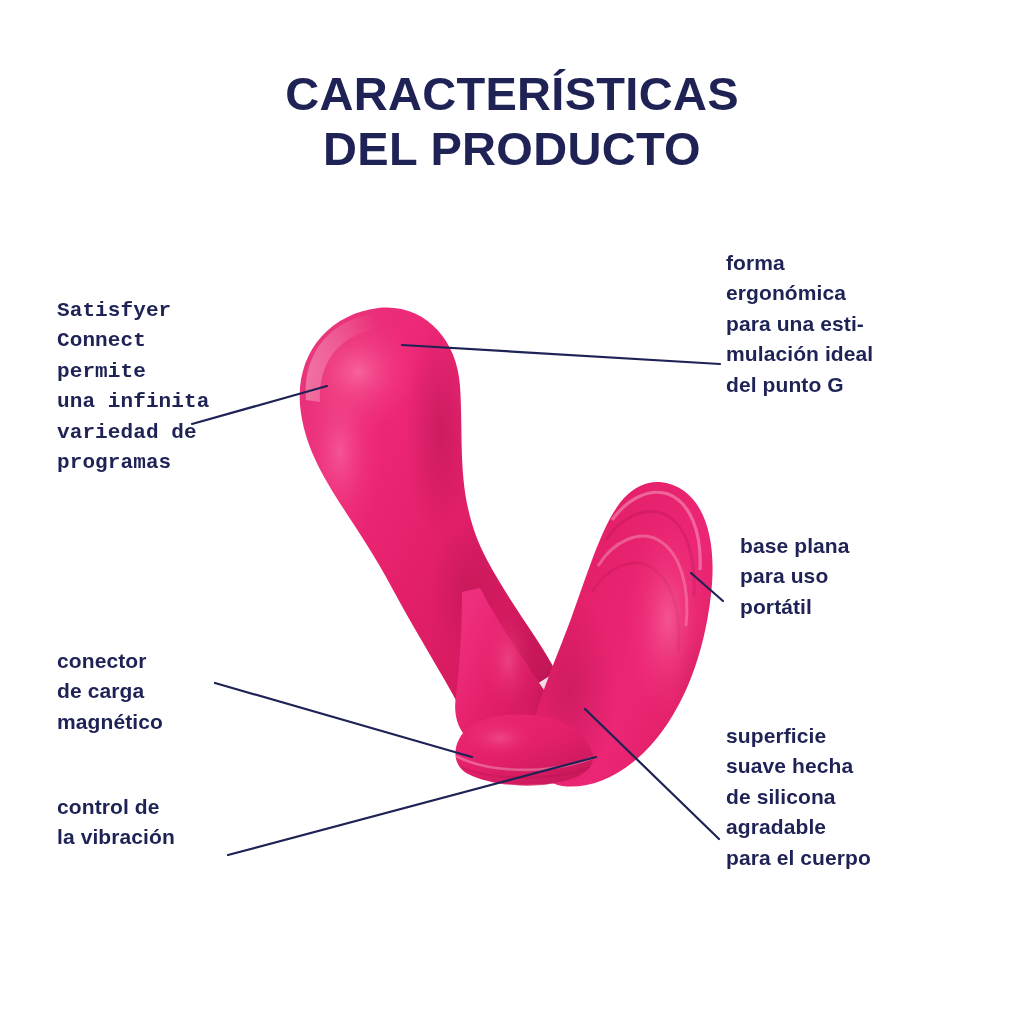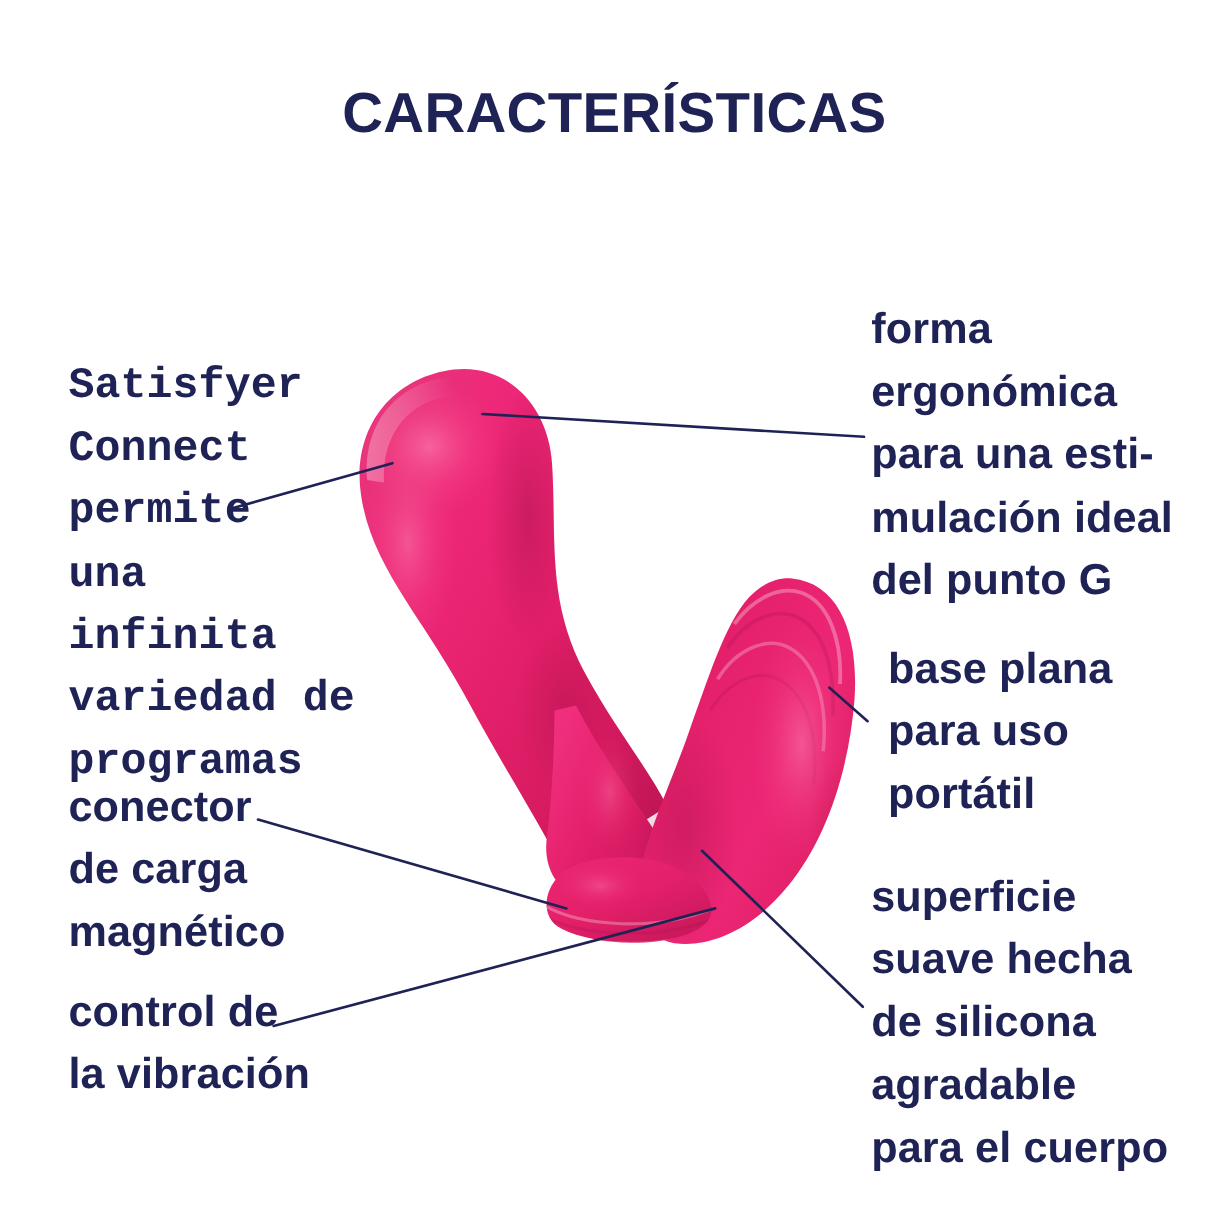--- a/index.html
+++ b/index.html
@@ -26,48 +26,49 @@
     font-size:47px;
     line-height:1.18;
     letter-spacing:0.3px;
   }
   .title-block .tline { display:block; white-space:nowrap; }
 
   
   .callout {
     position:absolute;
     color:#1e2255;
-    font-size:36px;
+    font-size:21px;
     line-height:1.45;
     font-weight:600;
     letter-spacing:0.1px;
     white-space:pre-line;
   }
 
   #callout-connect   { left:57px;  top:296px; width:260px;font-family:Liberation Mono, monospace; }
   #callout-conector  { left:57px;  top:620px; width:260px;margin-top:26px; }
-  #callout-control   { left:57px;  top:817px; width:260px; }
+  #callout-control   { left:57px;  top:792px; width:260px; }
   #callout-forma     { left:726px; top:248px; width:290px; }
   #callout-base      { left:740px; top:531px; width:290px; }
   #callout-superficie{ left:726px; top:721px; width:300px; }
 
   
   #art {
     position:absolute;
     left:0; top:0;
     width:1024px; height:1024px;
   }
 </style>
 </head>
 <body>
 
 <div id="page">
 
   <div class="title-block">
     <span class="tline">CARACTERÍSTICAS</span>
+    <span class="tline">DEL PRODUCTO</span>
   </div>
 
   <svg id="art" viewBox="0 0 1024 1024">
     <defs>
 
       <linearGradient id="gLeftArm" x1="0.08" y1="0.1" x2="0.95" y2="0.85">
         <stop offset="0%" stop-color="#e8337a"></stop>
         <stop offset="22%" stop-color="#ee2878"></stop>
         <stop offset="52%" stop-color="#e5206b"></stop>
         <stop offset="82%" stop-color="#d61a60"></stop>

